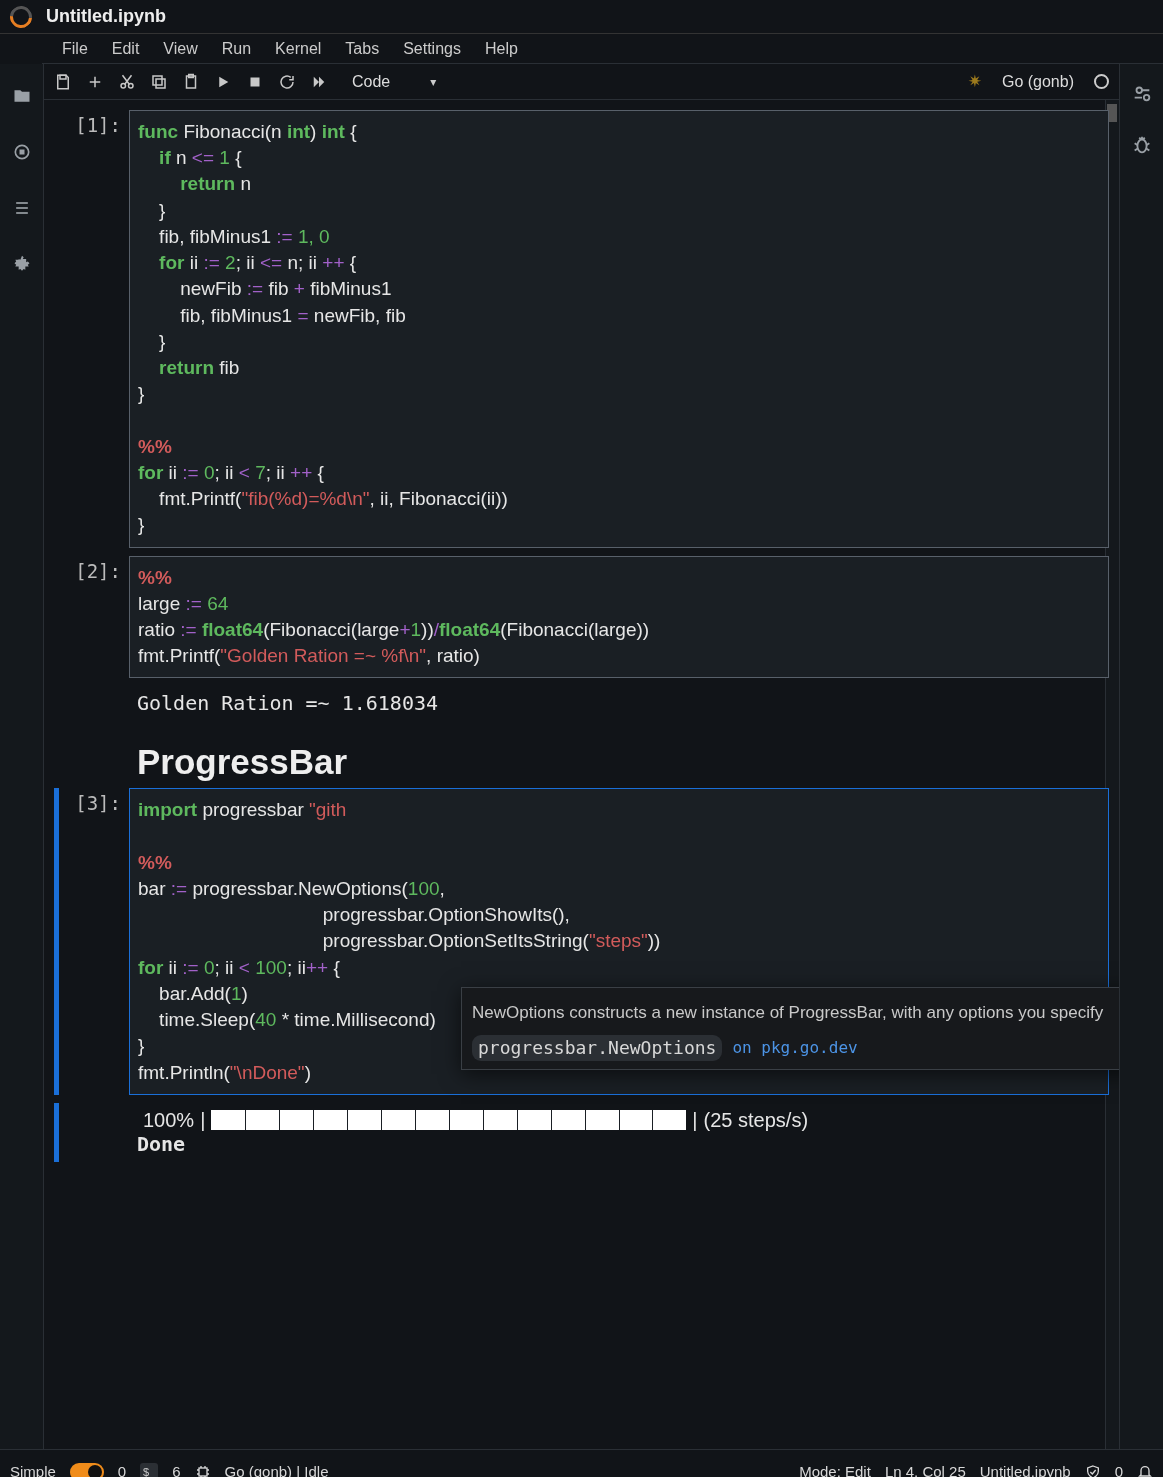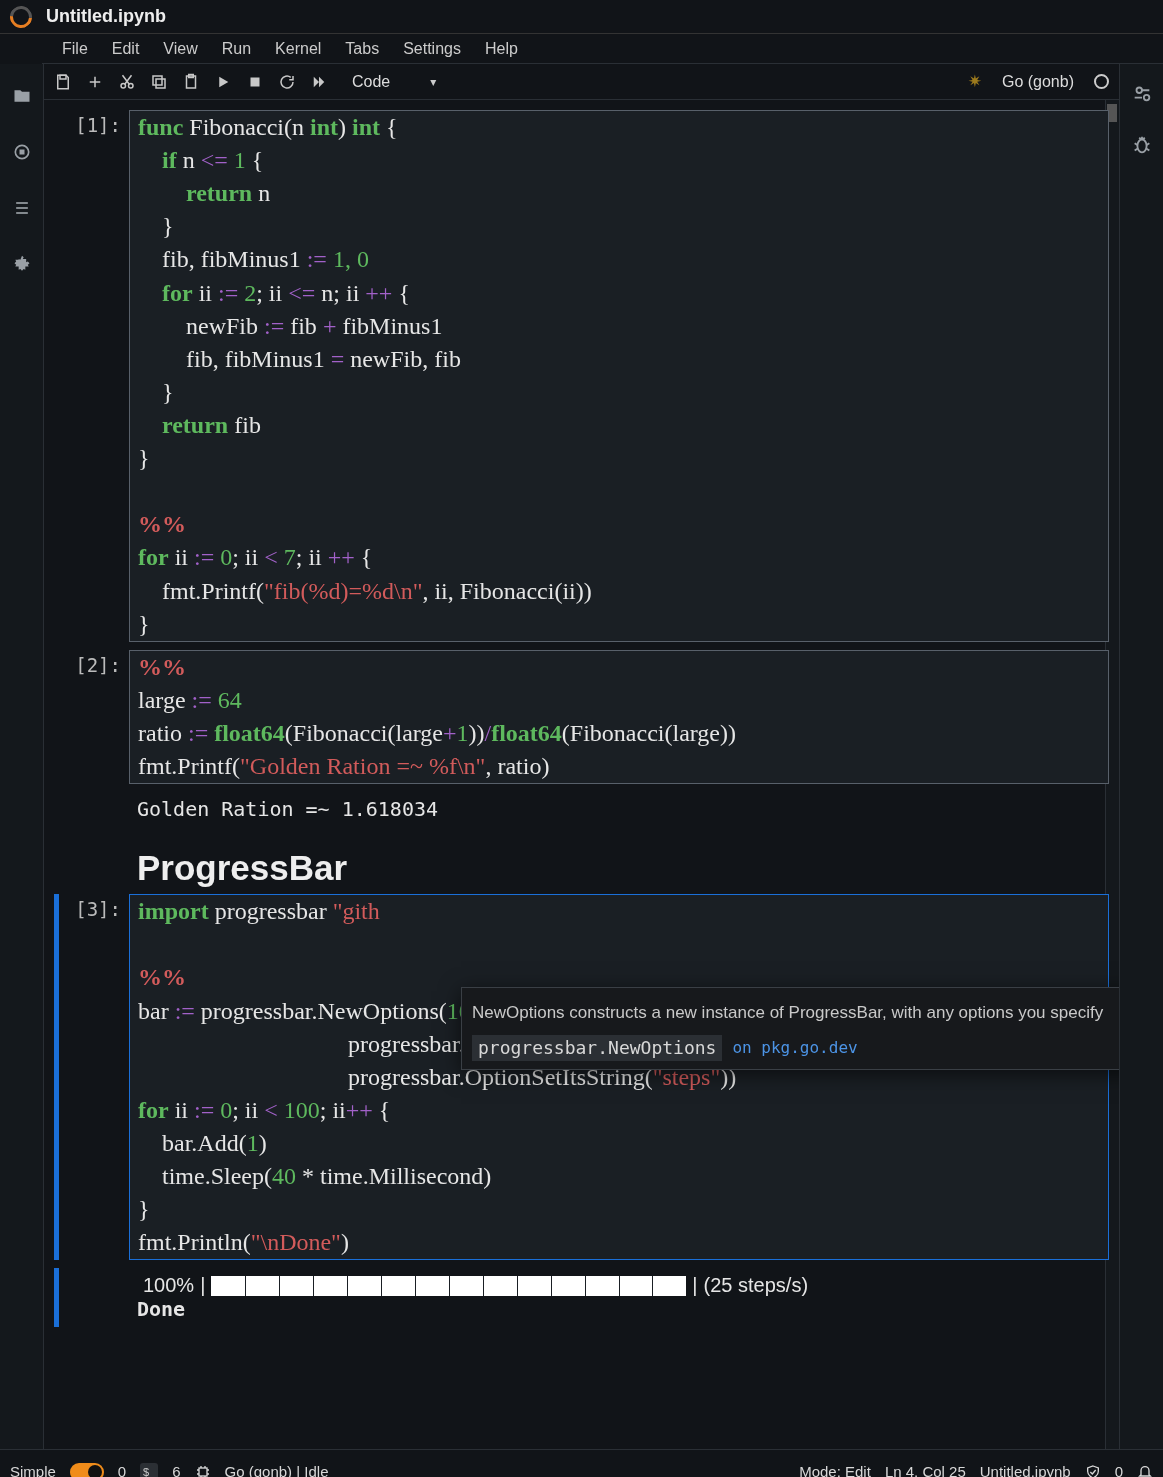--- a/index.html
+++ b/index.html
@@ -112,23 +112,23 @@
   text-align: right;
   padding: 4px 8px 0 0;
   color: #bbb;
   font-family: ui-monospace, "SF Mono", Menlo, Consolas, monospace;
   font-size: 19px;
 }
 .codebox {
   flex: 1;
   background: #1a1f24;
   border: 1px solid #58606a;
-  padding: 0 8px;
-  font-family: Liberation Serif, serif;
-  font-size: 24px;
+  padding: 8px 8px;
+  font-family: Liberation Sans, sans-serif;
+  font-size: 19px;
   color: #e6e6e6;
   white-space: pre;
   line-height: 1.38;
 }
 .codebox.active { border-color: #1a6fd8; }
 .codebox.inactive { border-color: #58606a; }
 .output {
   padding: 4px 8px 10px 8px;
   font-family: ui-monospace, "SF Mono", Menlo, Consolas, monospace;
   font-size: 20px;
@@ -167,21 +167,21 @@
   line-height: 1.35;
   z-index: 50;
 }
 .tooltip .sig .kw { color:#5eb95e; }
 .tooltip .sig .ty2 { color:#5eb95e; }
 .tooltip .desc {
   font-family: -apple-system, BlinkMacSystemFont, "Segoe UI", Helvetica, Arial, sans-serif;
   color:#c9c9c9; font-size:17px; margin: 6px 0 10px;
 }
 .tooltip .from { display:flex; align-items:center; gap:10px; }
-.tooltip .codechip { background:#2b2f34; padding:1px 6px; color:#d8d8d8; }
+.tooltip .codechip { background:#2b2f34; padding:1px 6px; color:#d8d8d8;border-radius:9px; }
 .tooltip .link { color:#4c94e6; font-size:16px; }
 
 
 .progline {
   display:flex; align-items:center; font-family: Liberation Sans, sans-serif;
   font-size:20px; gap: 6px; color:#e6e6e6;
 }
 .pbar-outer{
   display:inline-block; width:475px; height:20px; position:relative;
   background:#fff;

